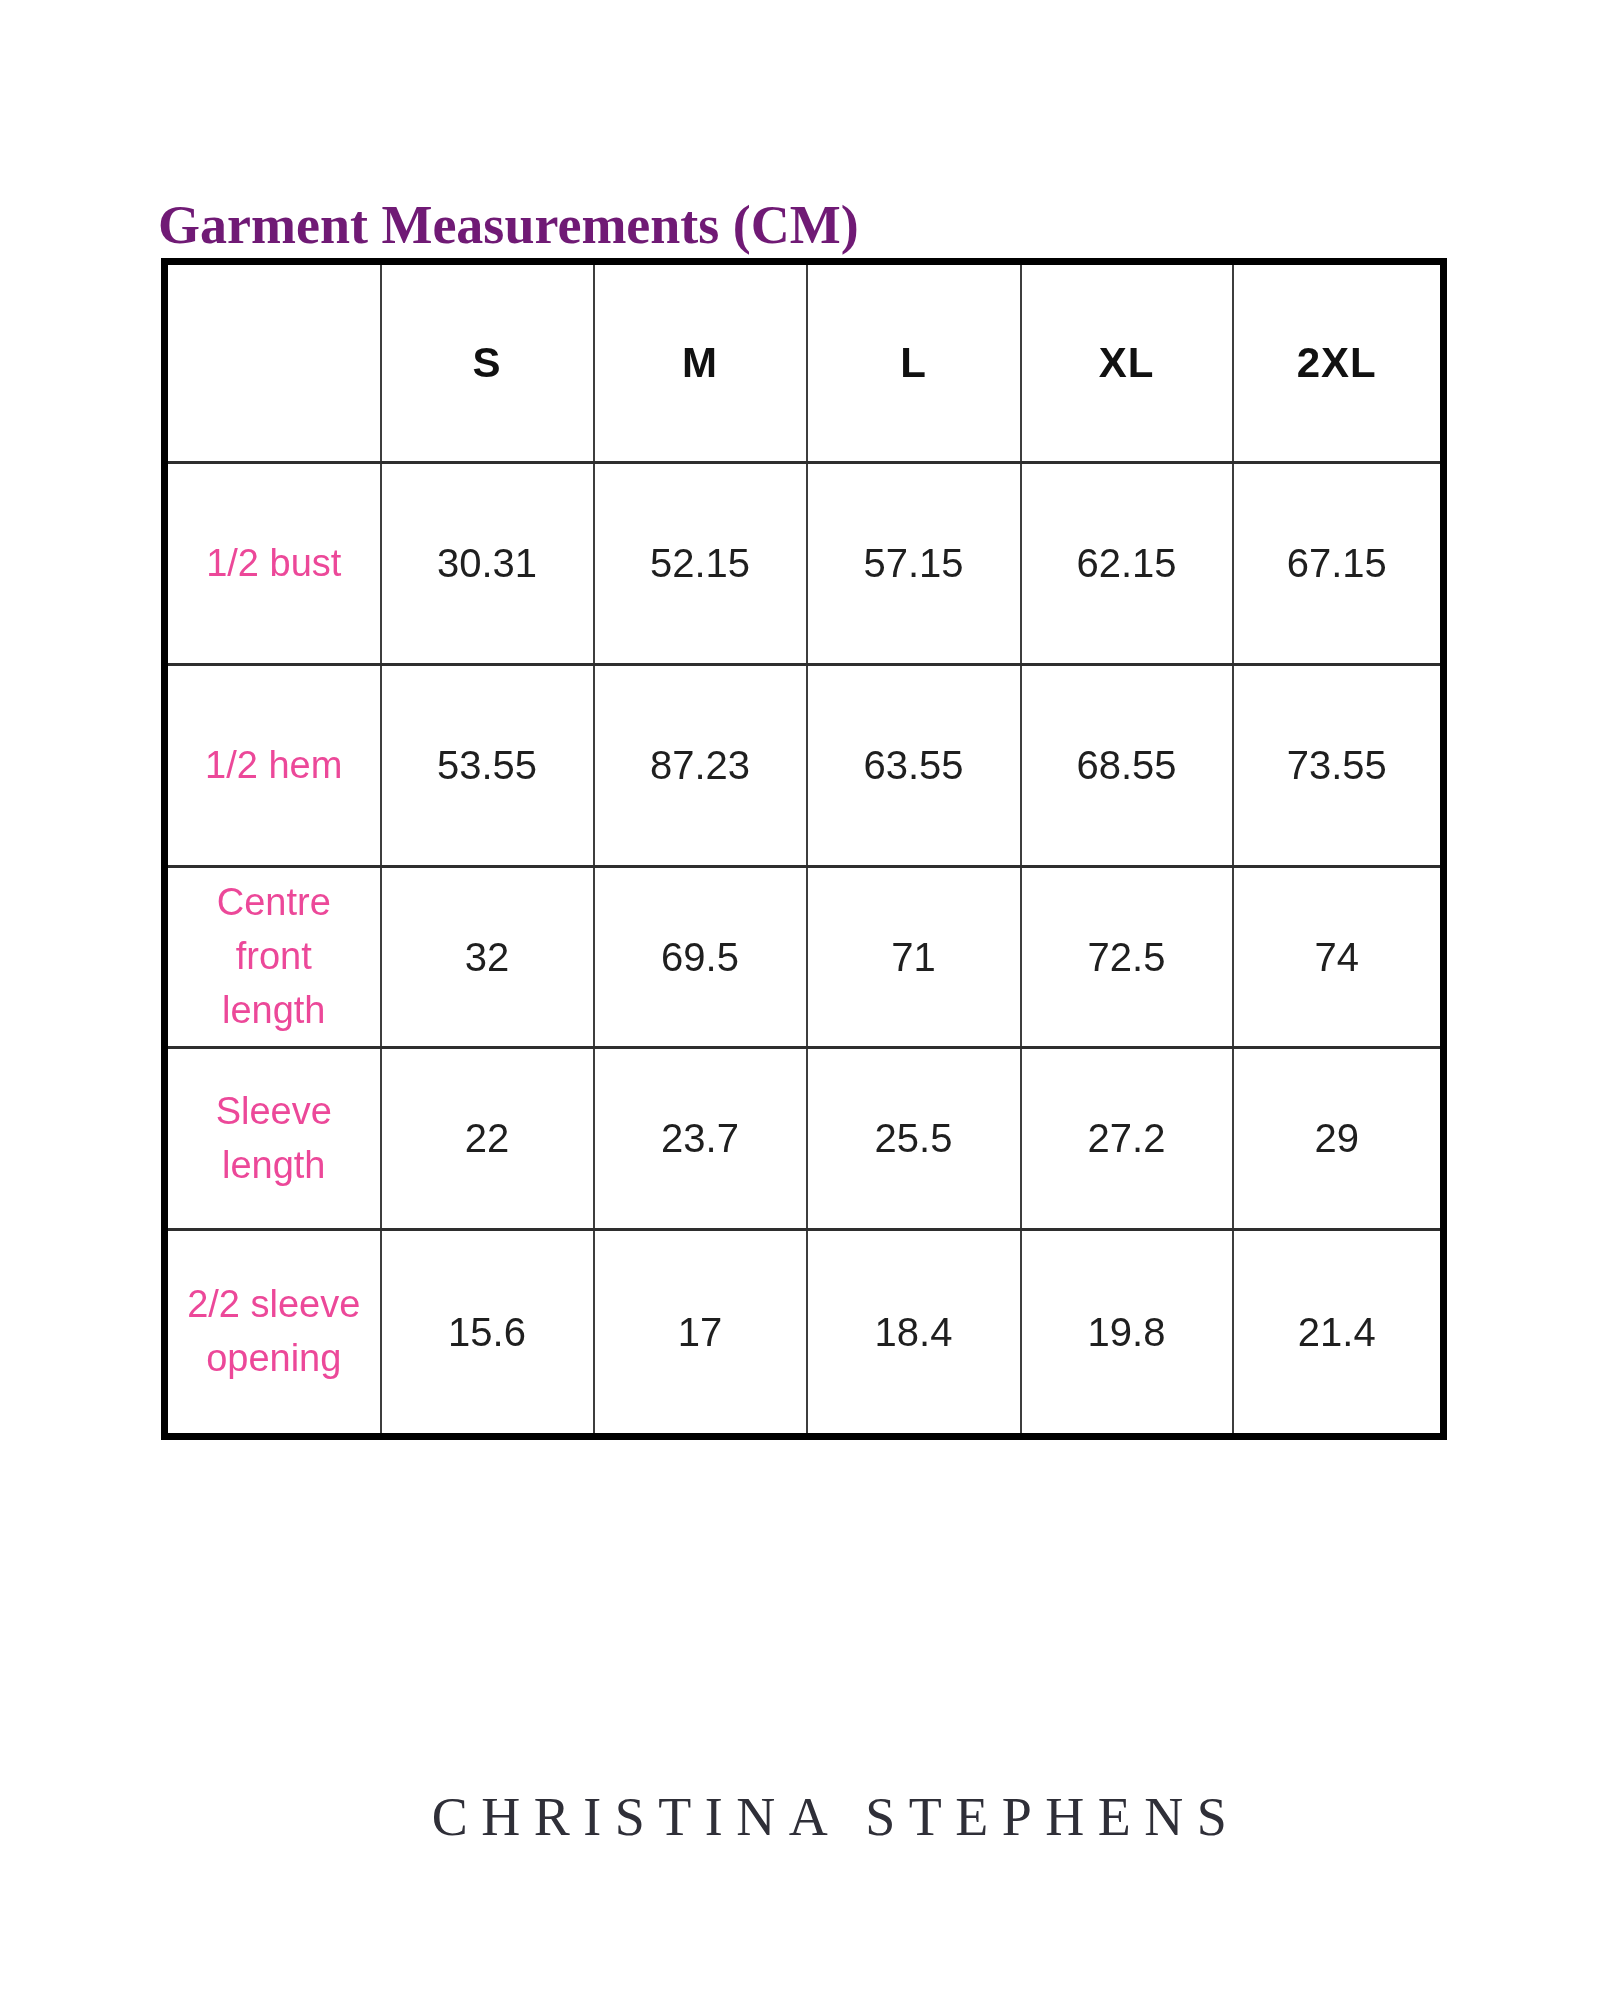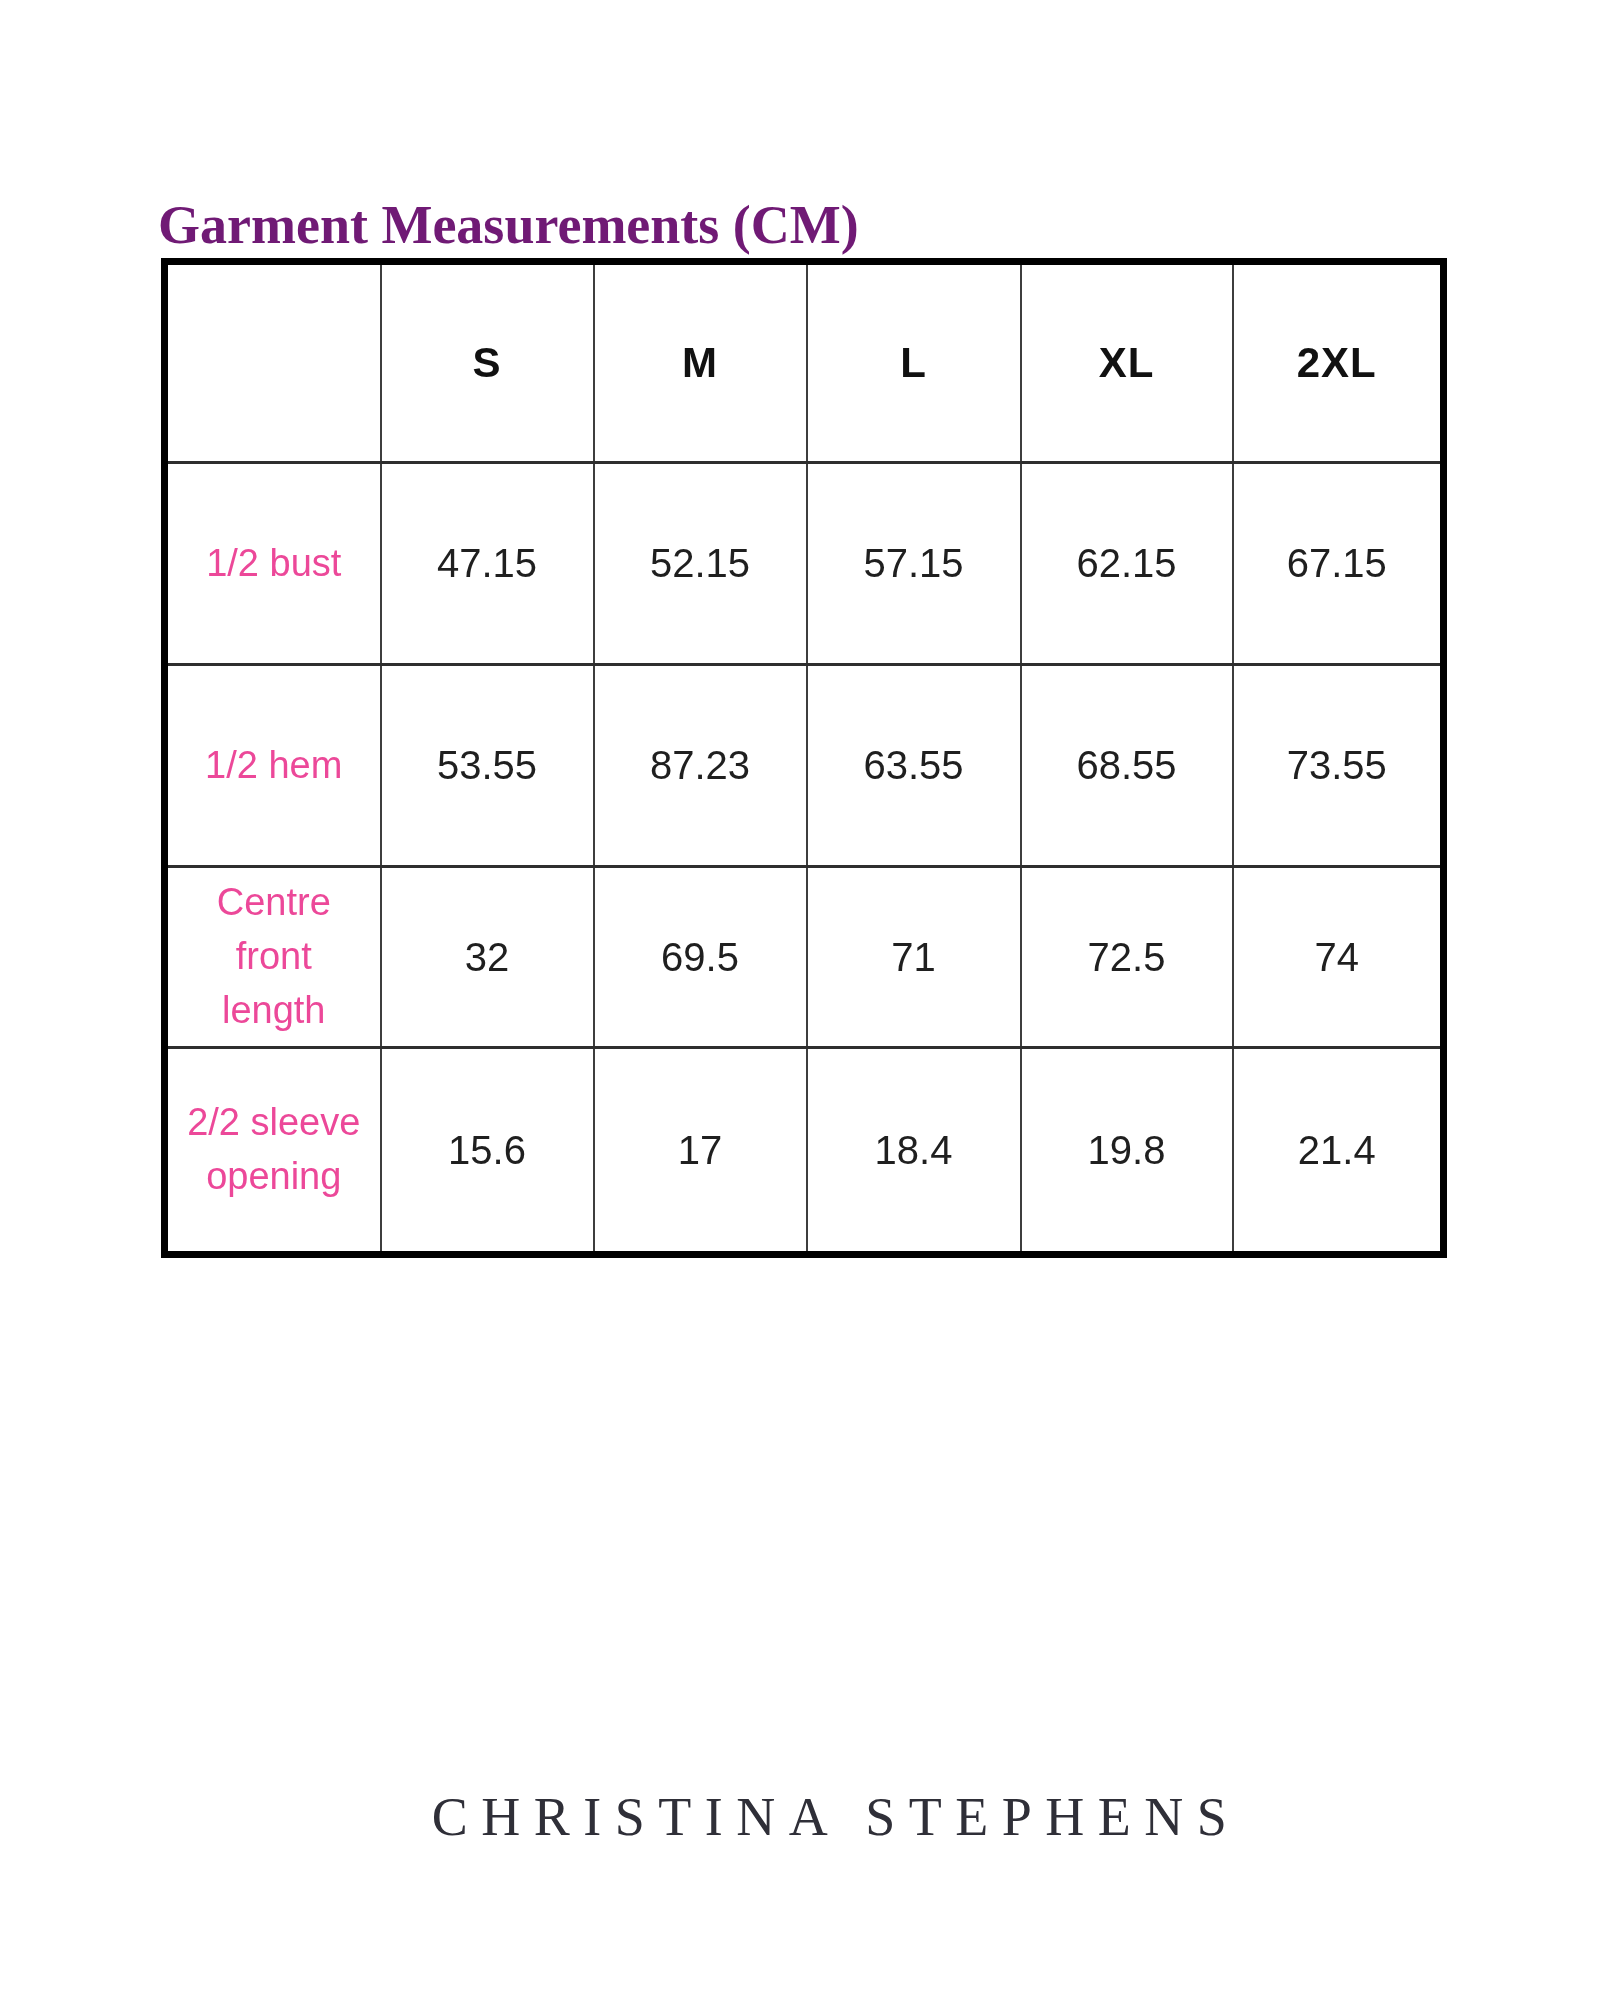--- a/index.html
+++ b/index.html
@@ -105,21 +105,21 @@
     <tr class="header-row">
       <td class="row-label"></td>
       <th>S</th>
       <th>M</th>
       <th>L</th>
       <th>XL</th>
       <th>2XL</th>
     </tr>
     <tr class="row-0">
       <td class="row-label">1/2 bust</td>
-      <td class="value-cell">47.15</td>
+      <td class="value-cell">30.31</td>
       <td class="value-cell">52.15</td>
       <td class="value-cell">57.15</td>
       <td class="value-cell">62.15</td>
       <td class="value-cell">67.15</td>
     </tr>
     <tr class="row-1">
       <td class="row-label">1/2 hem</td>
       <td class="value-cell">53.55</td>
       <td class="value-cell">87.23</td>
       <td class="value-cell">63.55</td>
@@ -129,20 +129,29 @@
     <tr class="row-2">
       <td class="row-label">Centre
 front
 length</td>
       <td class="value-cell">32</td>
       <td class="value-cell">69.5</td>
       <td class="value-cell">71</td>
       <td class="value-cell">72.5</td>
       <td class="value-cell">74</td>
     </tr>
+    <tr class="row-3">
+      <td class="row-label">Sleeve
+length</td>
+      <td class="value-cell">22</td>
+      <td class="value-cell">23.7</td>
+      <td class="value-cell">25.5</td>
+      <td class="value-cell">27.2</td>
+      <td class="value-cell">29</td>
+    </tr>
     <tr class="row-4">
       <td class="row-label">2/2 sleeve
 opening</td>
       <td class="value-cell">15.6</td>
       <td class="value-cell">17</td>
       <td class="value-cell">18.4</td>
       <td class="value-cell">19.8</td>
       <td class="value-cell">21.4</td>
     </tr>
   </tbody>

